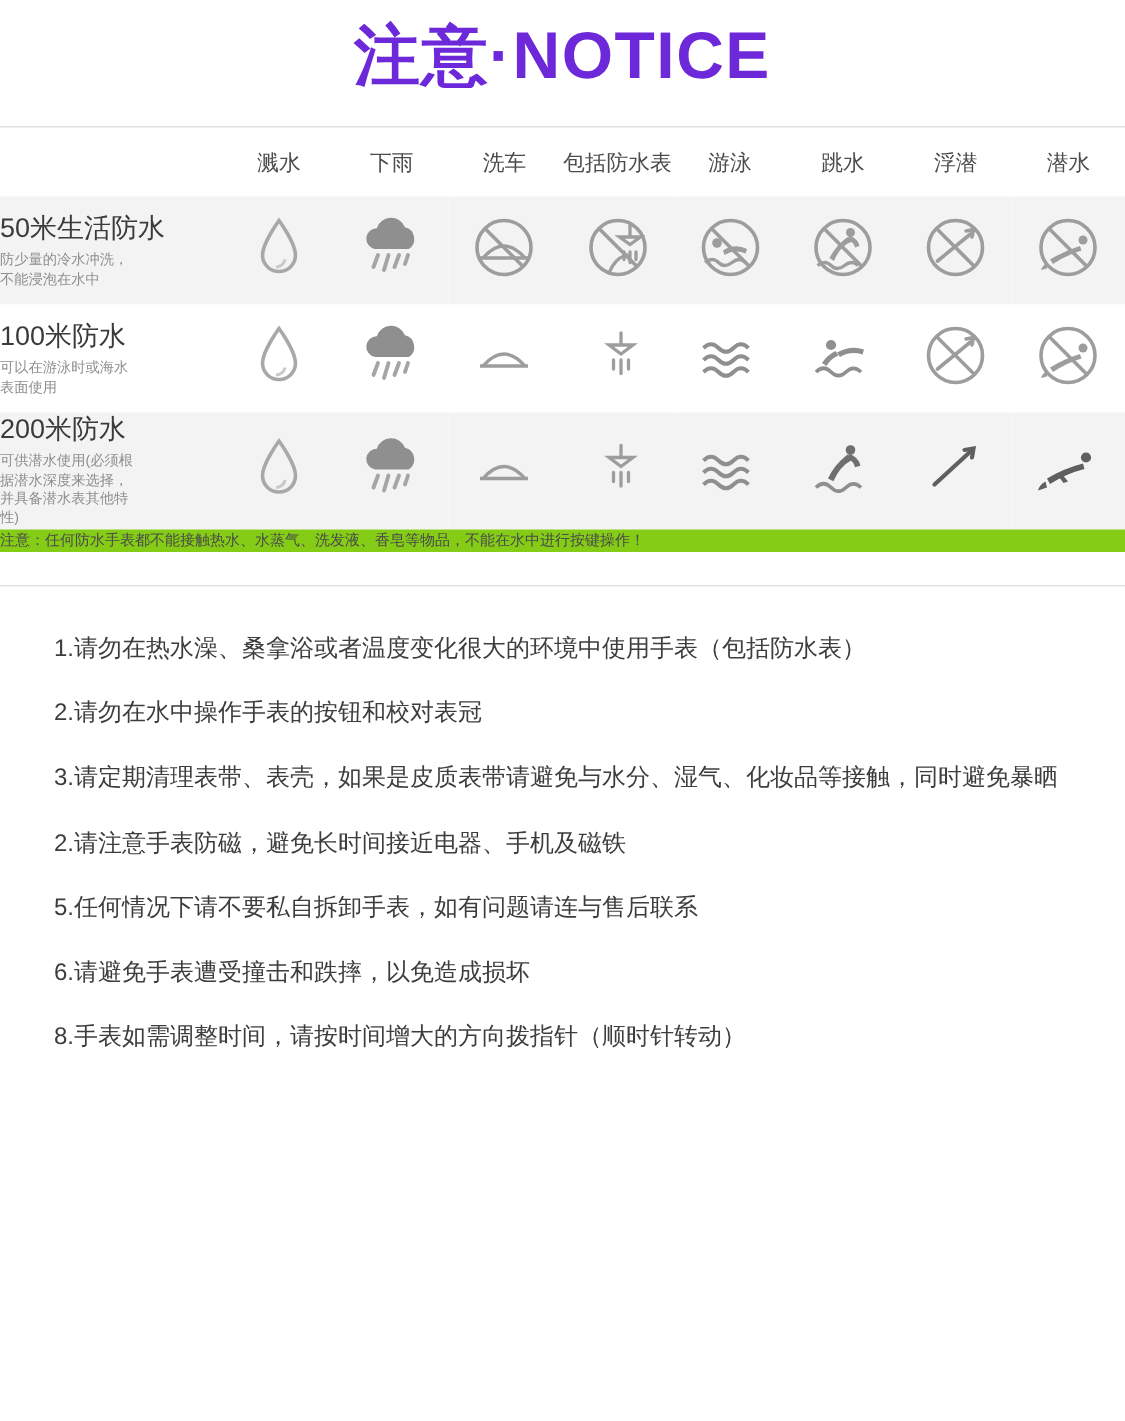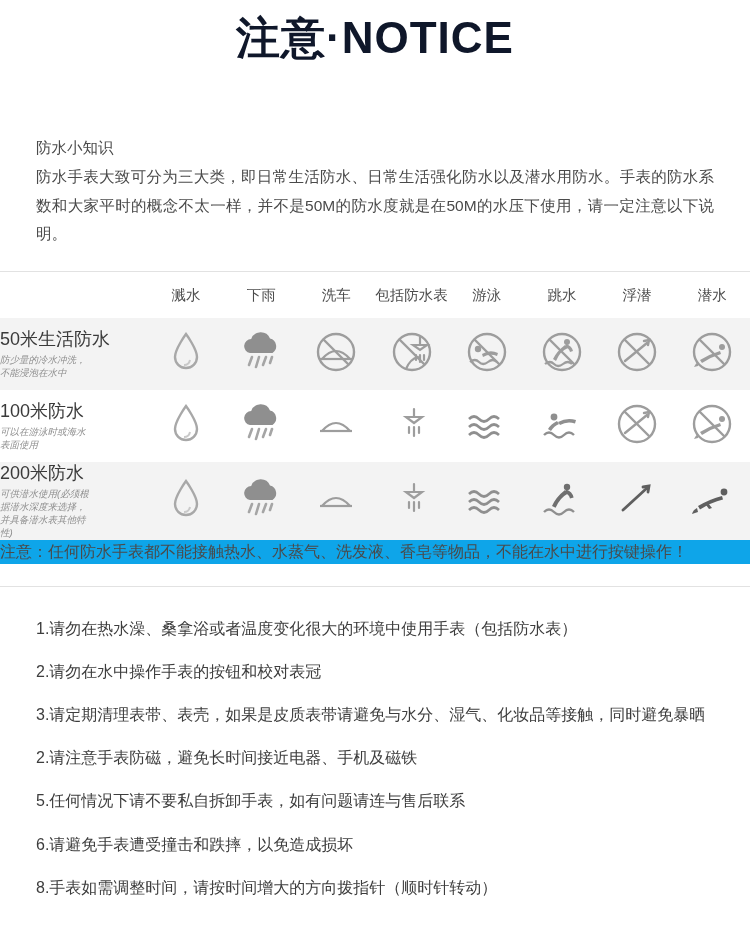--- a/index.html
+++ b/index.html
@@ -19,21 +19,21 @@
     width: 750px;
     height: 947px;
     position: relative;
   }
 
   
   .title {
     text-align: center;
     font-size: 44px;
     font-weight: bold;
-    color: #0f172a;
+    color: #6d28d9;
     letter-spacing: 1px;
     padding-top: 14px;
     line-height: 1.1;
   }
 
   
   .intro {
     margin: 72px 36px 0 36px;
     font-size: 15.5px;
     line-height: 1.85;
@@ -84,40 +84,39 @@
     display: block;
     line-height: 1.3;
   }
   .rowlabel .sub {
     display: block;
     font-size: 9.5px;
     color: #8e8e8e;
     line-height: 1.35;
     margin-top: 3px;
     max-width: 92px;
-    font-style: italic;
   }
   tr.band-gray td { background: #f3f3f3; }
   tr.band-white td { background: #ffffff; }
   .cell-icon {
     text-align: center;
     height: 72px;
   }
   .icon {
     display: inline-block;
     width: 54px;
     height: 46px;
     position: relative;
   }
   .icon svg { display: block; margin: 0 auto; }
 
   
   .note {
-    background: #0ea5e9;
-    font-size: 16px;
+    background: #84cc16;
+    font-size: 10px;
     color: #4a4a4a;
     padding: 14px 0 16px 42px;
     line-height: 1.5;
   }
 
   
   .rules {
     margin: 26px 30px 0 36px;
     font-size: 16px;
     line-height: 1.95;
@@ -126,24 +125,20 @@
   }
   .rules .item { display: block; margin-top: 12px; }
 </style>
 </head>
 <body>
 
 <div class="page">
 
   <div class="title">注意·NOTICE</div>
 
-  <div class="intro">
-    <span class="lead">防水小知识</span>
-    <span>防水手表大致可分为三大类，即日常生活防水、日常生活强化防水以及潜水用防水。手表的防水系数和大家平时的概念不太一样，并不是50M的防水度就是在50M的水压下使用，请一定注意以下说明。</span>
-  </div>
 
   <hr class="rule">
 
   <table class="table">
     <colgroup>
       <col class="labelcol">
       <col class="datacol">
         <col class="datacol">
         <col class="datacol">
         <col class="datacol">

